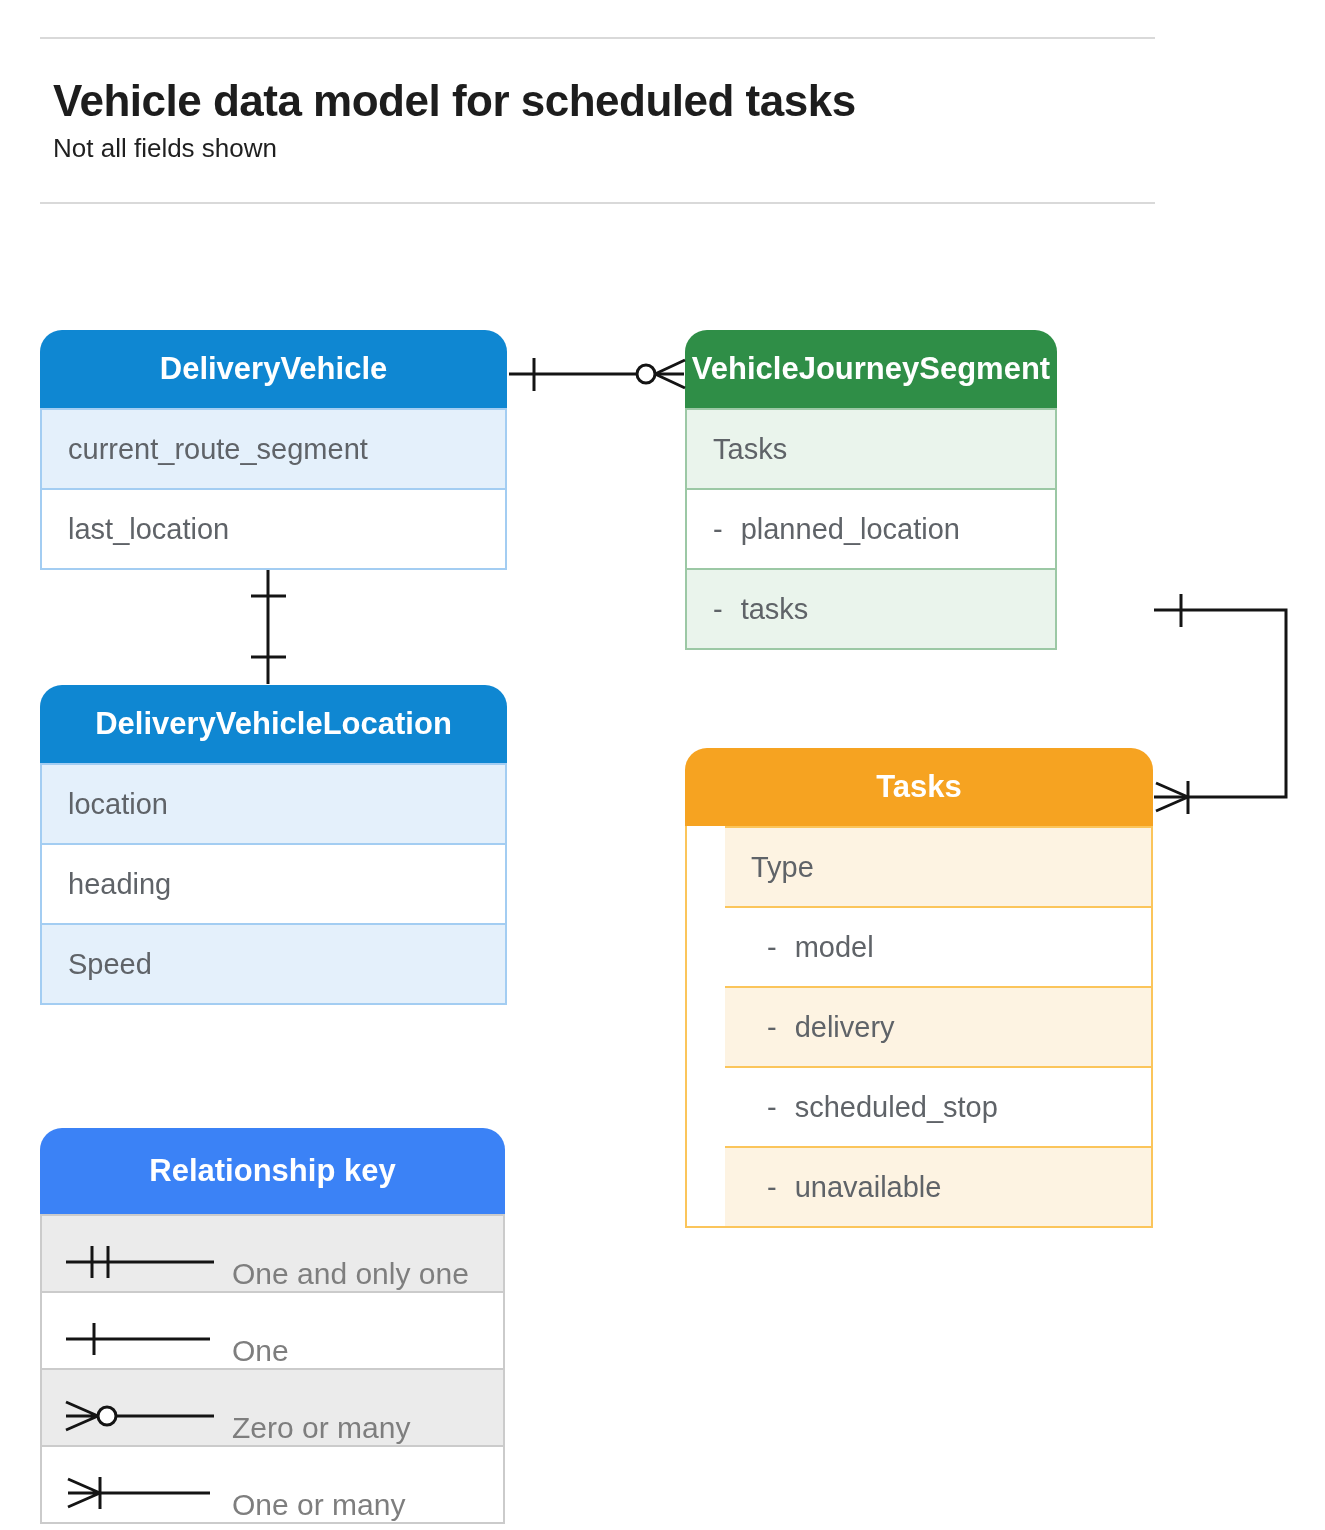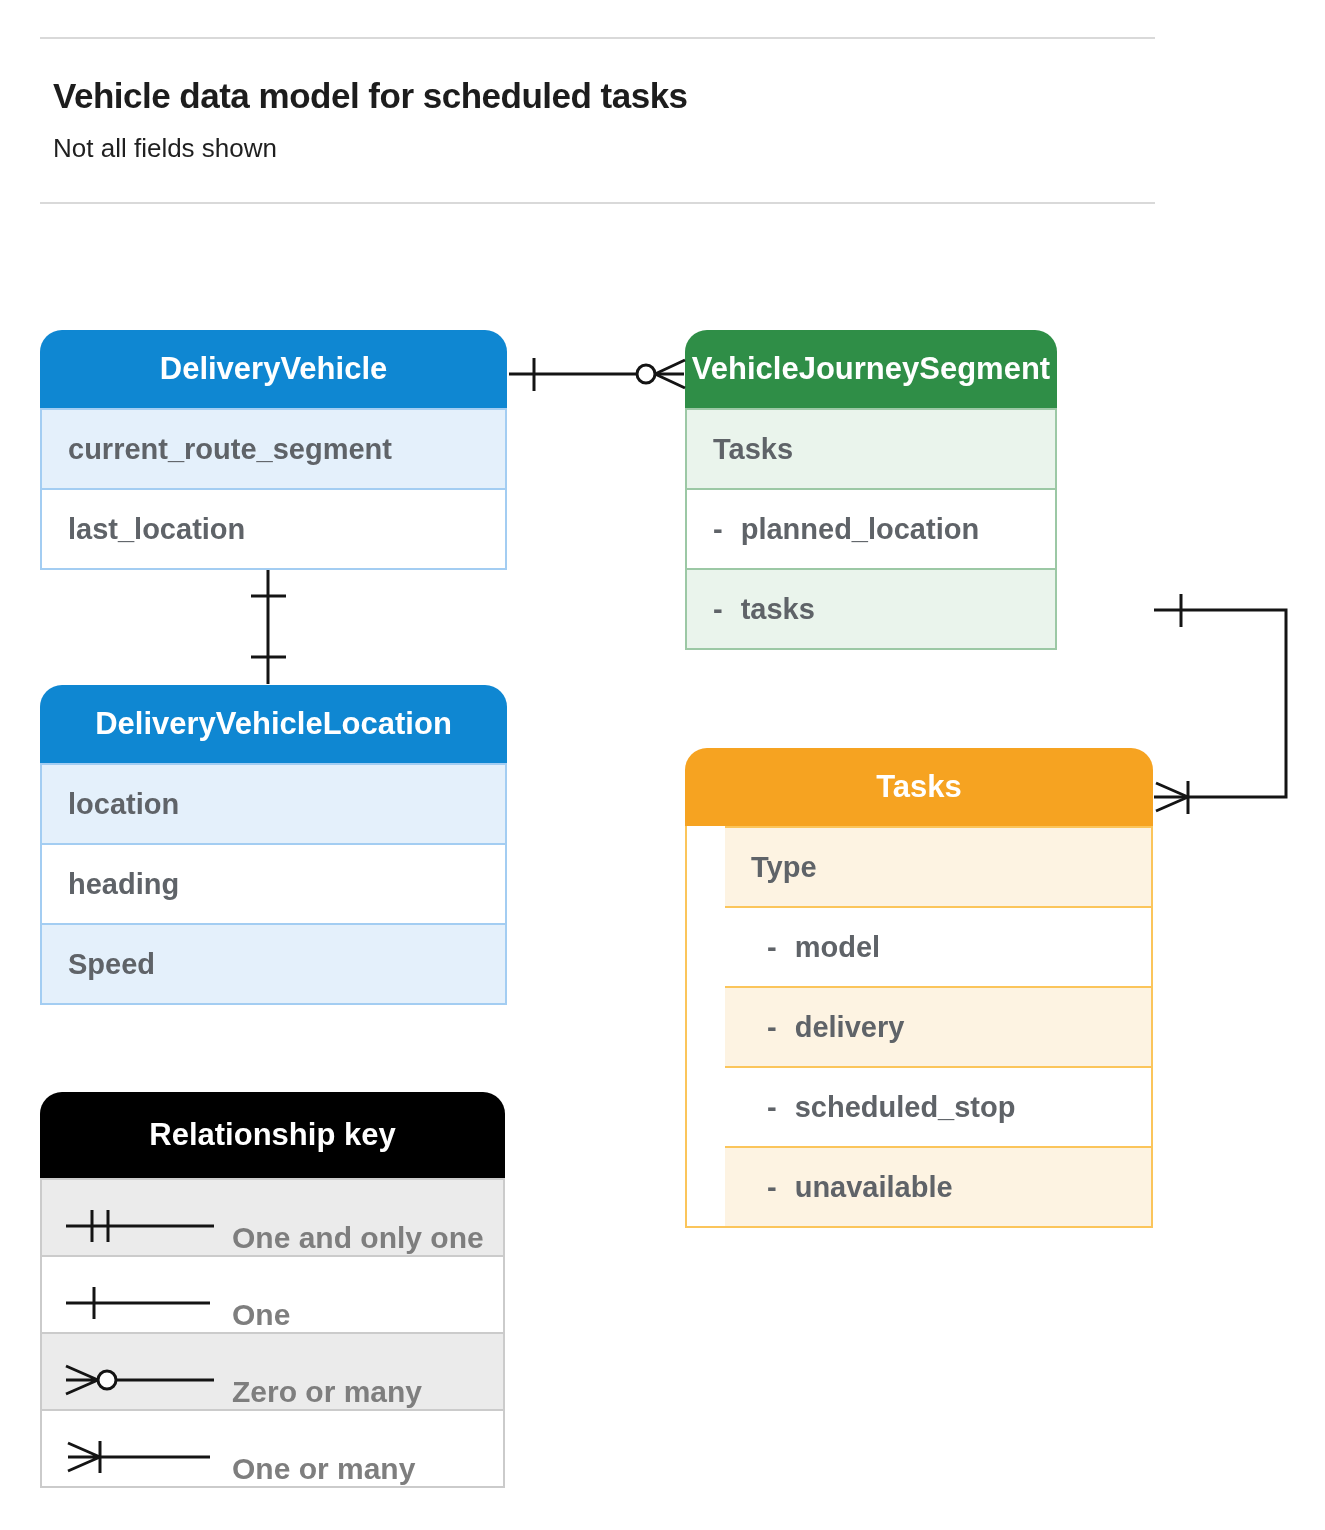--- a/index.html
+++ b/index.html
@@ -3,47 +3,47 @@
 <meta charset="utf-8">
 <style>
   * { margin:0; padding:0; box-sizing:border-box; }
   body { font-family:"Liberation Sans", sans-serif; background:#ffffff; }
   .canvas { position:relative; width:1325px; height:1530px; background:#ffffff; overflow:hidden; }
 
   .rule { position:absolute; left:40px; width:1115px; height:2px; background:#d9d9d9; }
   .rule.top { top:37px; }
   .rule.bottom { top:202px; }
 
-  .page-title { position:absolute; left:53px; top:76px; font-size:35px; font-weight:bold; color:#1d1d1d; letter-spacing:-0.5px; }
+  .page-title { position:absolute; left:53px; top:76px; font-size:44px; font-weight:bold; color:#1d1d1d; letter-spacing:-0.5px; }
   .page-subtitle { position:absolute; left:53px; top:133px; font-size:26px; color:#1f1f1f; }
 
   .entity { position:absolute; border-radius:24px 24px 2px 2px; }
   .entity-header { height:78px; display:flex; align-items:center; justify-content:center;
     border-radius:22px 22px 0 0; color:#ffffff; font-weight:bold; font-size:31px; }
-  .entity-rows { border-style:solid; border-width:0 2px 2px 2px;font-weight:bold; }
+  .entity-rows { border-style:solid; border-width:0 2px 2px 2px; }
   .entity-row { height:80px; display:flex; align-items:center; padding-left:26px;
     font-size:29px; color:#5f6368; border-top:2px solid transparent; }
 
   .entity.blue .entity-header { background:#0f87d2; }
   .entity.blue .entity-rows { border-color:#a3cdf2; }
   .entity.blue .entity-row { border-top-color:#a3cdf2; background:#ffffff; }
   .entity.blue .entity-row:nth-child(odd) { background:#e4f0fb; }
 
   .entity.green .entity-header { background:#2f8e47; }
   .entity.green .entity-rows { border-color:#9cc8a5; }
   .entity.green .entity-row { border-top-color:#9cc8a5; background:#ffffff; }
   .entity.green .entity-row:nth-child(odd) { background:#eaf4ec; }
 
   .entity.orange .entity-header { background:#f6a321; }
   .entity.orange .entity-rows { border-color:#fbc55b;padding-left:38px; }
   .entity.orange .entity-row { border-top-color:#fbc55b; background:#ffffff; }
   .entity.orange .entity-row:nth-child(odd) { background:#fdf3e2; }
   .entity.orange .entity-row .row-dash { margin-left:16px; }
 
-  .entity.gray .entity-header { background:#000000; height:86px; font-size:31px; }
+  .entity.gray .entity-header { background:#3b82f6; height:86px; font-size:31px;margin-top:36px; }
   .entity.gray .entity-rows { border-color:#cbcbcb; }
   .entity.gray .entity-row { height:77px; background:#ffffff; border-top-color:#cbcbcb; }
   .entity.gray .entity-row:nth-child(odd) { background:#ebebeb; }
 
   .row-dash { margin-right:18px; }
   .row-dash:empty { display:none; }
 
   .legend-row { display:flex; align-items:flex-end; padding-left:20px; }
   .legend-symbol { width:170px; flex:0 0 170px; }
   .legend-label { font-size:30px; color:#7e7e7e; }

